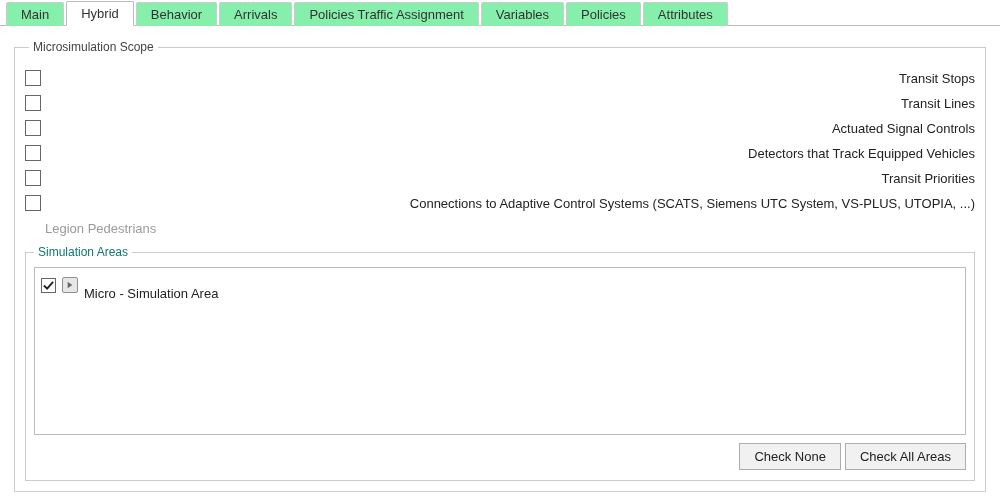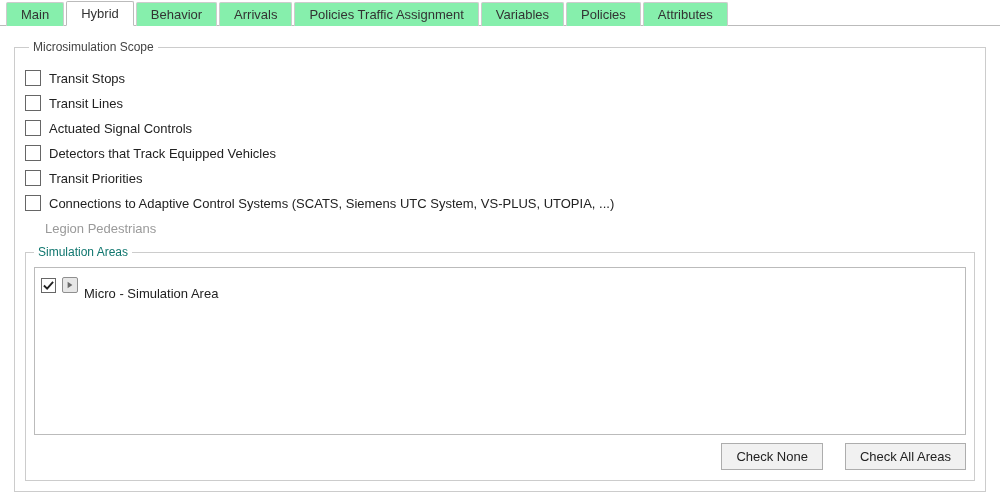--- a/index.html
+++ b/index.html
@@ -61,20 +61,21 @@
     font-size: 12px;
     color: #444;
     padding: 0 4px;
     margin-left: 4px;
   }
   .check-row {
     display: flex;
     align-items: center;
     margin: 3px 0;
     height: 22px;
+    justify-content: space-between;
   }
   .cbox {
     width: 16px;
     height: 16px;
     border: 1px solid #666;
     background: #fff;
     display: inline-flex;
     align-items: center;
     justify-content: center;
     margin-right: 8px;
@@ -113,21 +114,21 @@
     display: inline-flex;
     align-items: center;
     justify-content: center;
     margin-right: 6px;
   }
   .area-icon svg { width: 8px; height: 8px; }
   .area-label { color: #222; margin-top: 16px; }
   .btn-row {
     display: flex;
     justify-content: flex-end;
-    gap: 22px;
+    gap: 4px;
   }
   .btn {
     background: #f1f1f1;
     border: 1px solid #adadad;
     padding: 5px 14px;
     font-size: 13px;
     color: #222;
     cursor: pointer;
     min-width: 90px;
     text-align: center;

